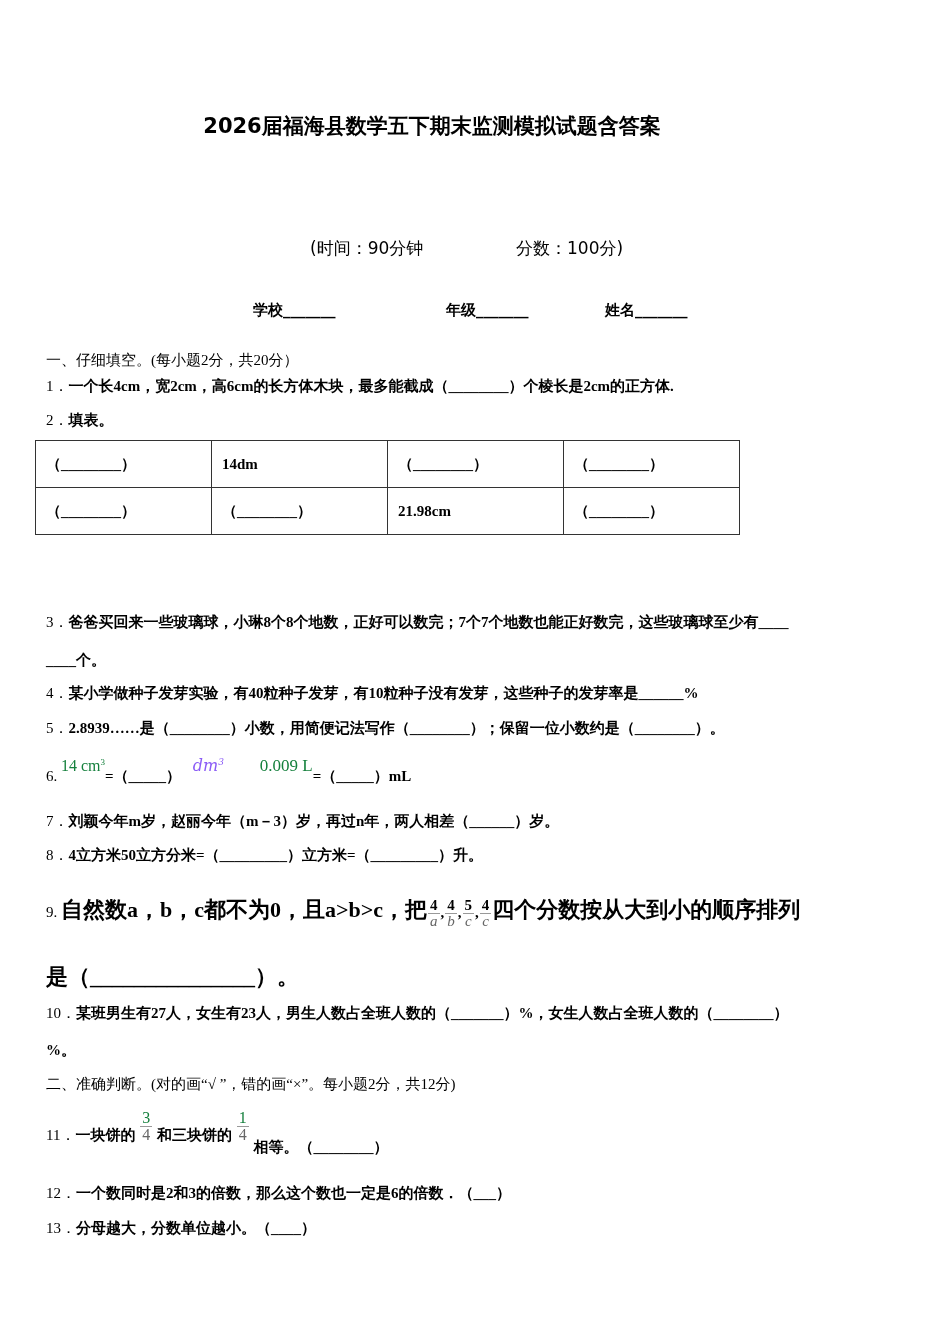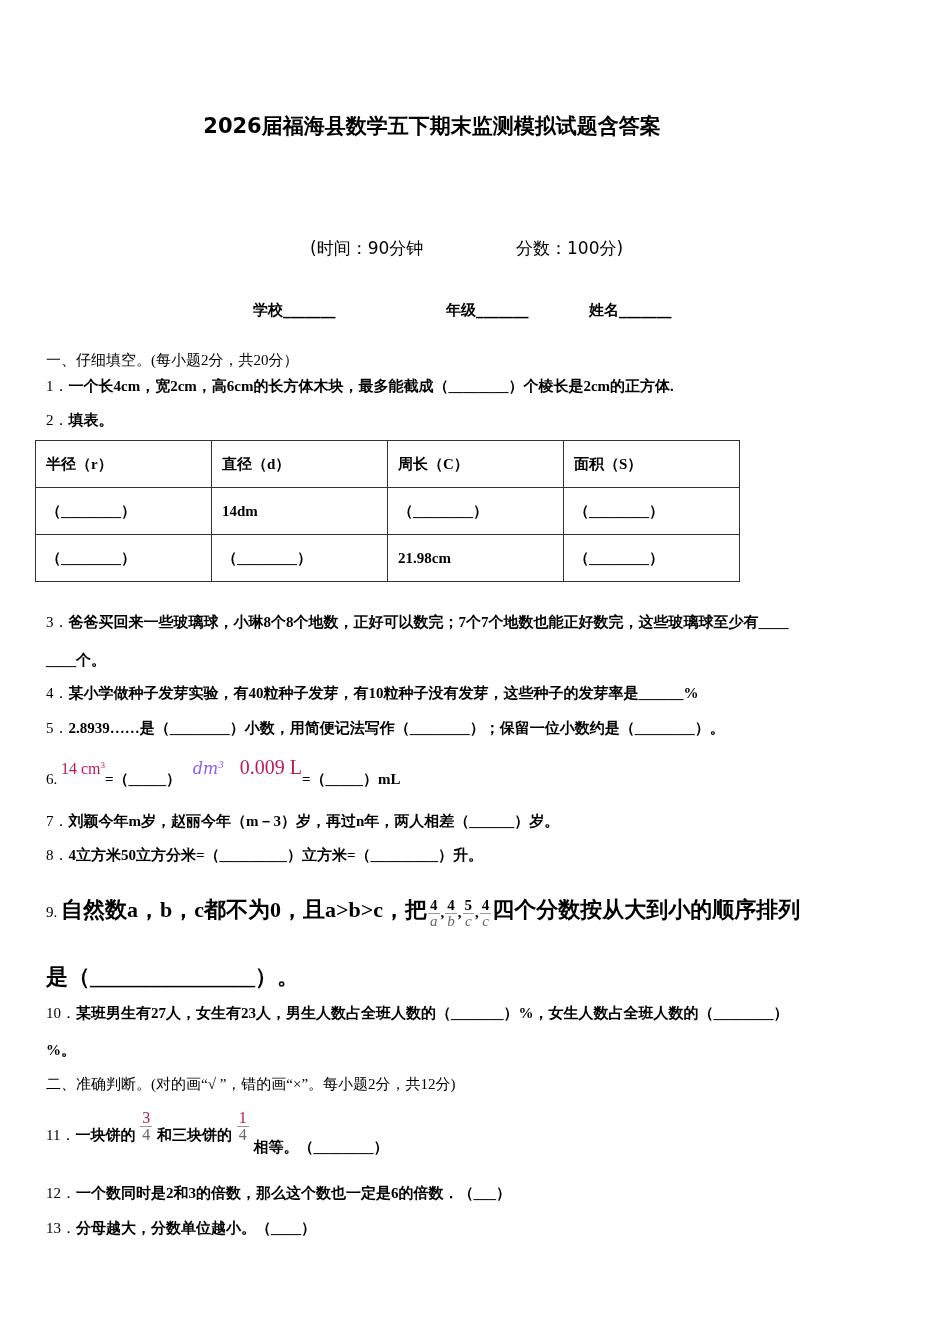--- a/index.html
+++ b/index.html
@@ -13,60 +13,54 @@
   .q { left: 46px; font-size: 15px; font-weight: bold; }
   .q .num { font-weight: normal; }
   .sec { left: 46px; font-size: 15px; }
   .big { font-size: 22px; }
   table.fill { position: absolute; left: 35px; top: 440px; border-collapse: collapse;
                font-size: 15px; font-weight: bold; }
   table.fill td { border: 1.5px solid #333; width: 165px; height: 46px; padding: 0 0 0 10px; vertical-align: middle; }
   .frac { display: inline-block; vertical-align: middle; text-align: center; line-height: 1; margin: 0 1px; }
   .frac .n { display: block; border-bottom: 1px solid #999; padding: 0 2px; }
   .frac .d { display: block; font-style: italic; color: #666; font-weight: normal; }
-  .gray { color: #be185d; font-weight: normal; text-align: right; }
+  .gray { color: #15803d; font-weight: normal; text-align: right; }
   .mathit { font-style: italic; color: #8b5cf6; font-weight: normal; font-family: "DejaVu Serif", serif; }
   sup { font-size: 9px; }
 </style>
 </head>
 <body>
 
 <div class="abs title">2026届福海县数学五下期末监测模拟试题含答案</div>
 
 <div class="abs meta" style="left:310px">(时间：90分钟</div>
 <div class="abs meta" style="left:516px">分数：100分)</div>
 
 <div class="abs info" style="left:253px">
   <span>学校</span><span>_______</span>
 </div>
 <div class="abs info" style="left:446px">
   <span>年级</span><span>_______</span>
 </div>
-<div class="abs info" style="left:589px">
+<div class="abs info" style="left:605px">
   <span>姓名</span><span>_______</span>
 </div>
 
 <div class="abs sec" style="top:351px">一、仔细填空。(每小题2分，共20分）</div>
 
 <div class="abs q" style="top:377px">
   <span class="num">1．</span><span>一个长4cm，宽2cm，高6cm的长方体木块，最多能截成（________）个棱长是2cm的正方体.</span>
 </div>
 
 <div class="abs q" style="top:411px">
   <span class="num">2．</span><span>填表。</span>
 </div>
 
 <table class="fill">
   <tbody>
-      <tr>
-    <td>半径（r）</td>
-    <td>直径（d）</td>
-    <td>周长（C）</td>
-    <td>面积（S）</td>
-  </tr>
   <tr>
     <td>（________）</td>
     <td>14dm</td>
     <td>（________）</td>
     <td>（________）</td>
   </tr>
   <tr>
     <td>（________）</td>
     <td>（________）</td>
     <td>21.98cm</td>
@@ -85,21 +79,21 @@
 </div>
 
 <div class="abs q" style="top:719px">
   <span class="num">5．</span><span>2.8939……是（________）小数，用简便记法写作（________）；保留一位小数约是（________）。</span>
 </div>
 
 <div class="abs q" style="top:756px">
   <span class="num" style="position:relative;top:10px">6.</span>
   <span class="gray" style="font-size:16px"><span>14 cm</span><sup>3</sup></span><span style="position:relative;top:10px">=（_____）</span>
   <span class="mathit" style="margin-left:8px;font-size:16px"><span>dm</span><sup>3</sup></span>
-  <span class="gray" style="margin-left:12px;font-size:20px">0.009 L</span><span style="position:relative;top:10px">=（_____）mL</span>
+  <span class="gray" style="margin-left:32px;font-size:17px">0.009 L</span><span style="position:relative;top:10px">=（_____）mL</span>
 </div>
 
 <div class="abs q" style="top:812px">
   <span class="num">7．</span><span>刘颖今年m岁，赵丽今年（m－3）岁，再过n年，两人相差（______）岁。</span>
 </div>
 
 <div class="abs q" style="top:846px">
   <span class="num">8．</span><span>4立方米50立方分米=（_________）立方米=（_________）升。</span>
 </div>
 

